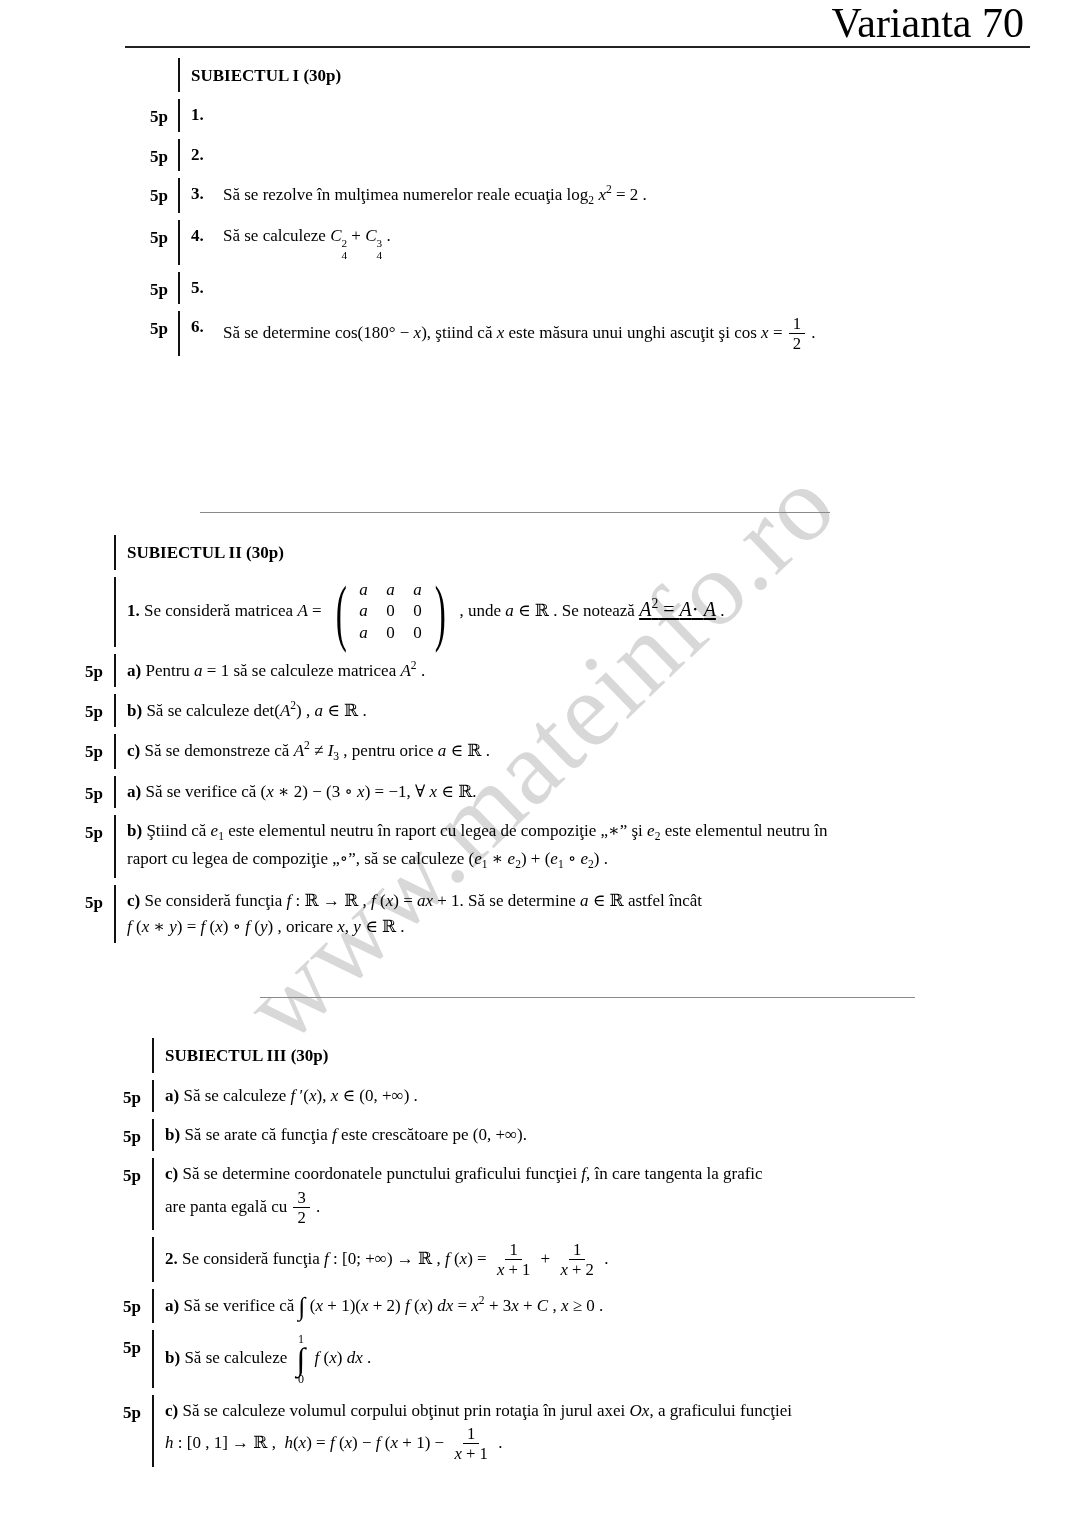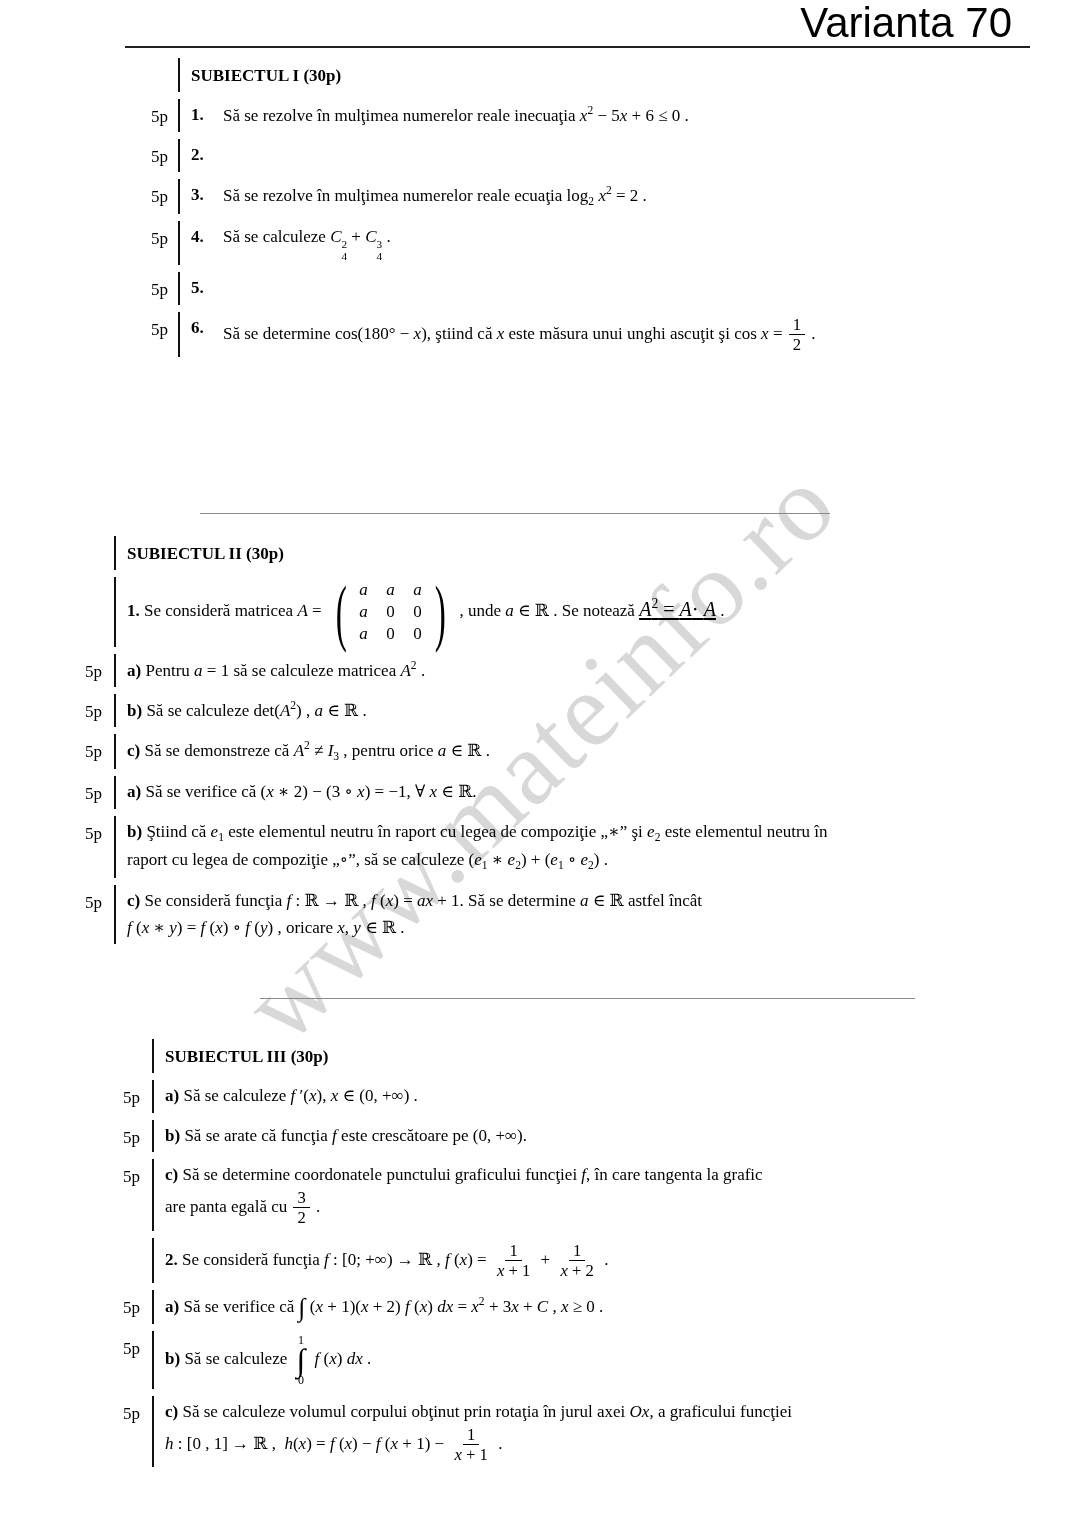--- a/index.html
+++ b/index.html
@@ -17,32 +17,32 @@
     transform:translate(-50%,-50%) rotate(-44deg);
     font-size:106px; color:#b9b9b9; opacity:.55; white-space:nowrap;
     z-index:0; pointer-events:none; letter-spacing:2px;
     font-family:"Liberation Serif","DejaVu Serif",serif;
   }
   .content { position:relative; z-index:1; }
 
   
   .header { position:relative; height:52px; }
   .vtitle {
-    position:absolute; right:68px; top:2px; line-height:1;
-    font-family:Liberation Sans, sans-serif; font-size:42px;
+    position:absolute; right:56px; top:2px; line-height:1;
+    font-family:Liberation Serif, serif; font-size:42px;
   }
   .hrule { position:absolute; left:125px; top:46px; width:905px; border-top:2px solid #222; }
 
   
   .sec { display:flex; flex-direction:column;gap:7px; }
   .s1 { margin-left:125px; margin-top:6px; }
   .s2 { margin-left:80px;justify-content:space-between; }
   .s3 { margin-left:118px;margin-top:40px; }
   .row { display:flex; align-items:stretch; }
-  .pts { font-weight:normal; flex:0 0 auto; padding-top:5px; }
+  .pts { font-weight:bold; flex:0 0 auto; padding-top:5px; }
   .s1 .pts { width:53px; text-align:right; padding-right:10px; }
   .s2 .pts, .s3 .pts { width:34px; text-align:left; padding-left:5px; }
   .body { flex:1 1 auto; border-left:2px solid #111; padding:3px 6px 3px 11px; }
   .stitle { font-weight:bold; padding-top:5px; padding-bottom:3px; }
   .item { display:flex; }
   .inum { flex:0 0 32px; font-weight:bold; }
   .itxt { flex:1 1 auto; }
 
   
   .sp1 { height:156px; }
@@ -88,21 +88,20 @@
 
     <section class="sec s1">
       <div class="row">
         <div class="pts"></div>
         <div class="body stitle">SUBIECTUL I (30p)</div>
       </div>
       <div class="row">
         <div class="pts">5p</div>
         <div class="body item">
             <span class="inum">1.</span>
-            <div class="itxt">Să se rezolve în mulţimea numerelor reale inecuaţia <i>x</i><sup>2</sup> − 5<i>x</i> + 6 ≤ 0 .</div>
           </div>
       </div>
       <div class="row">
         <div class="pts">5p</div>
         <div class="body item">
             <span class="inum">2.</span>
           </div>
       </div>
       <div class="row">
         <div class="pts">5p</div>

